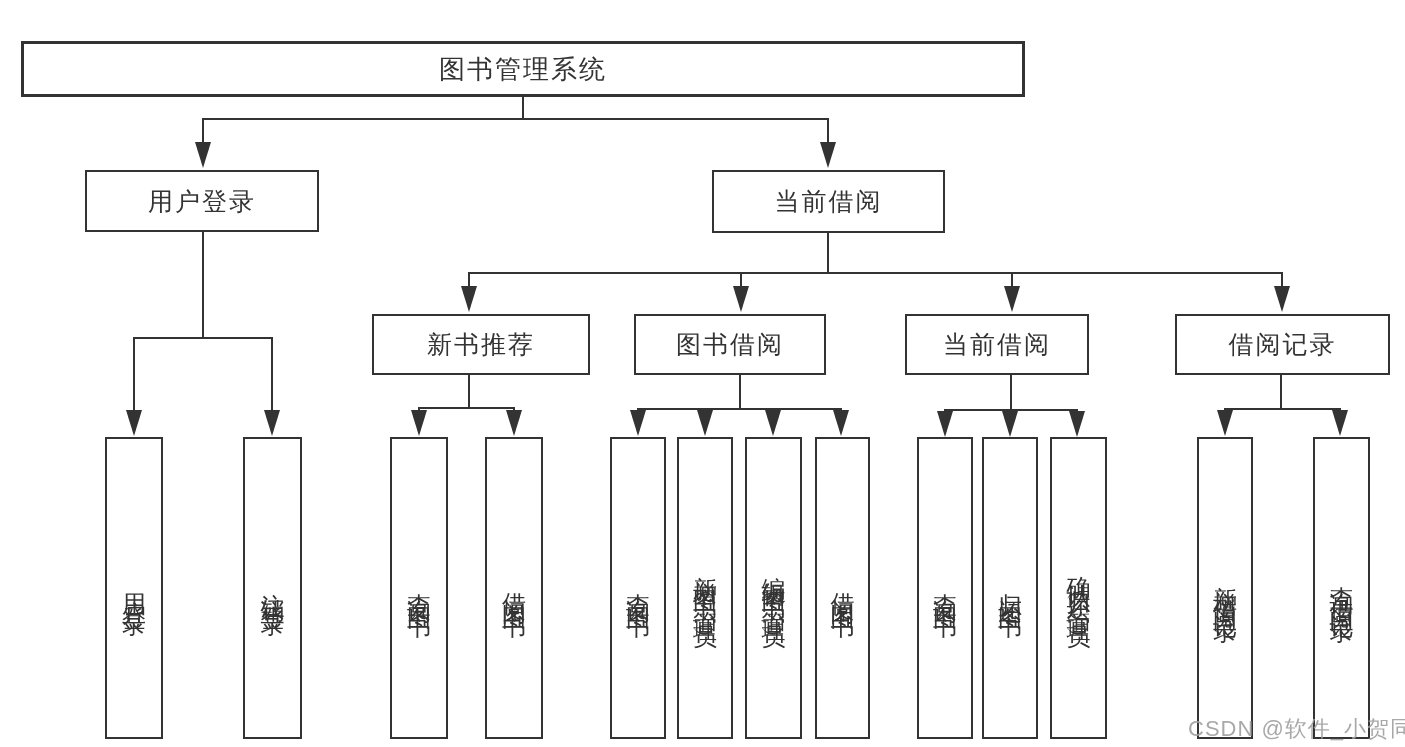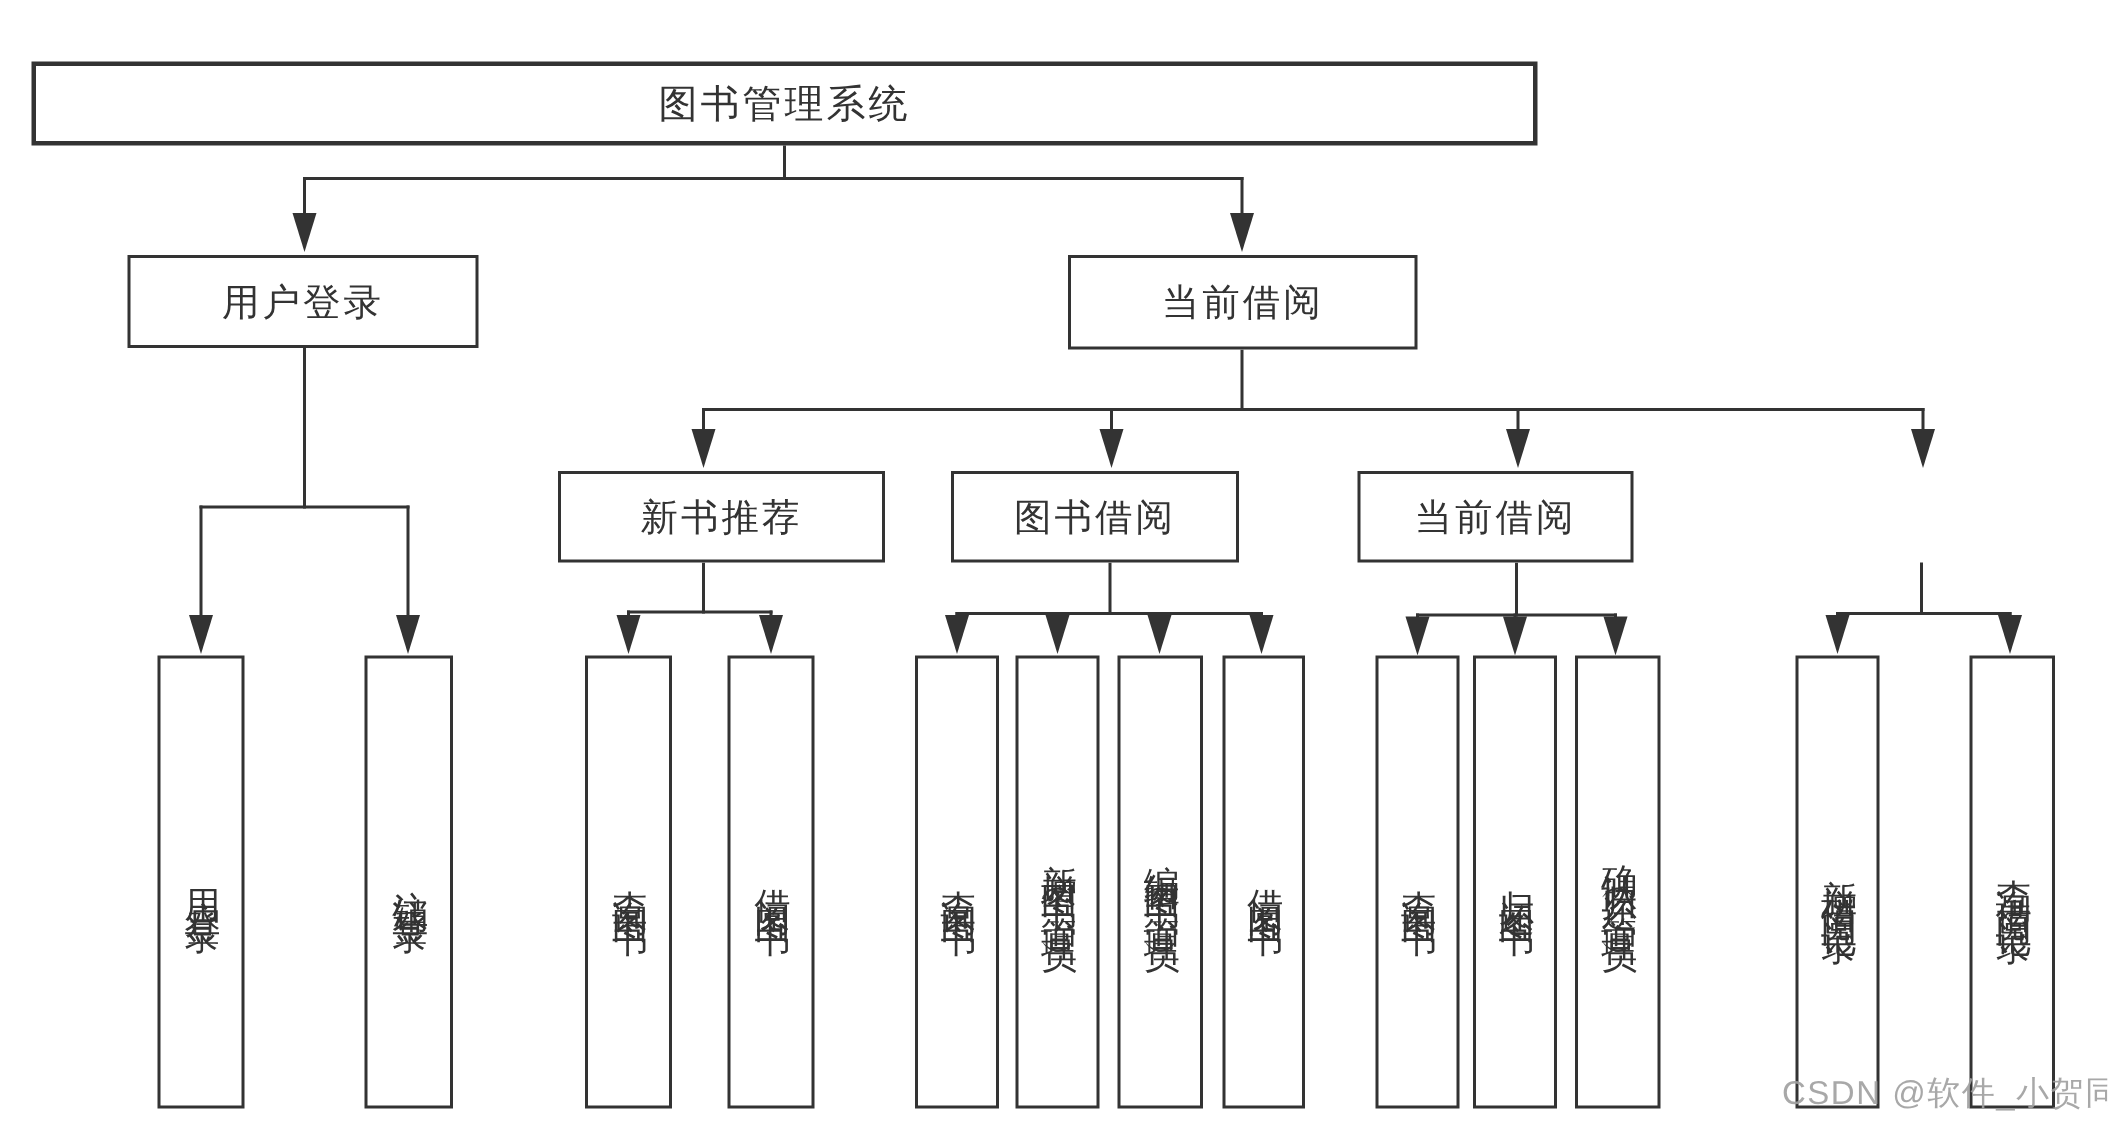--- a/index.html
+++ b/index.html
@@ -144,20 +144,23 @@
 
   <div class="hbox" style="left:372px; top:314px; width:218px; height:61px;">
     <span>新书推荐</span>
   </div>
   <div class="hbox" style="left:634px; top:314px; width:192px; height:61px;">
     <span>图书借阅</span>
   </div>
   <div class="hbox" style="left:905px; top:314px; width:184px; height:61px;">
     <span>当前借阅</span>
   </div>
+  <div class="hbox" style="left:1175px; top:314px; width:215px; height:61px;">
+    <span>借阅记录</span>
+  </div>
 
   <div class="vbox" style="left:105px; width:58px;">
     <span class="vtext">用户登录</span>
   </div>
   <div class="vbox" style="left:243px; width:59px;">
     <span class="vtext">注销登录</span>
   </div>
 
   <div class="vbox" style="left:390px; width:58px;">
     <span class="vtext">查询图书</span>

